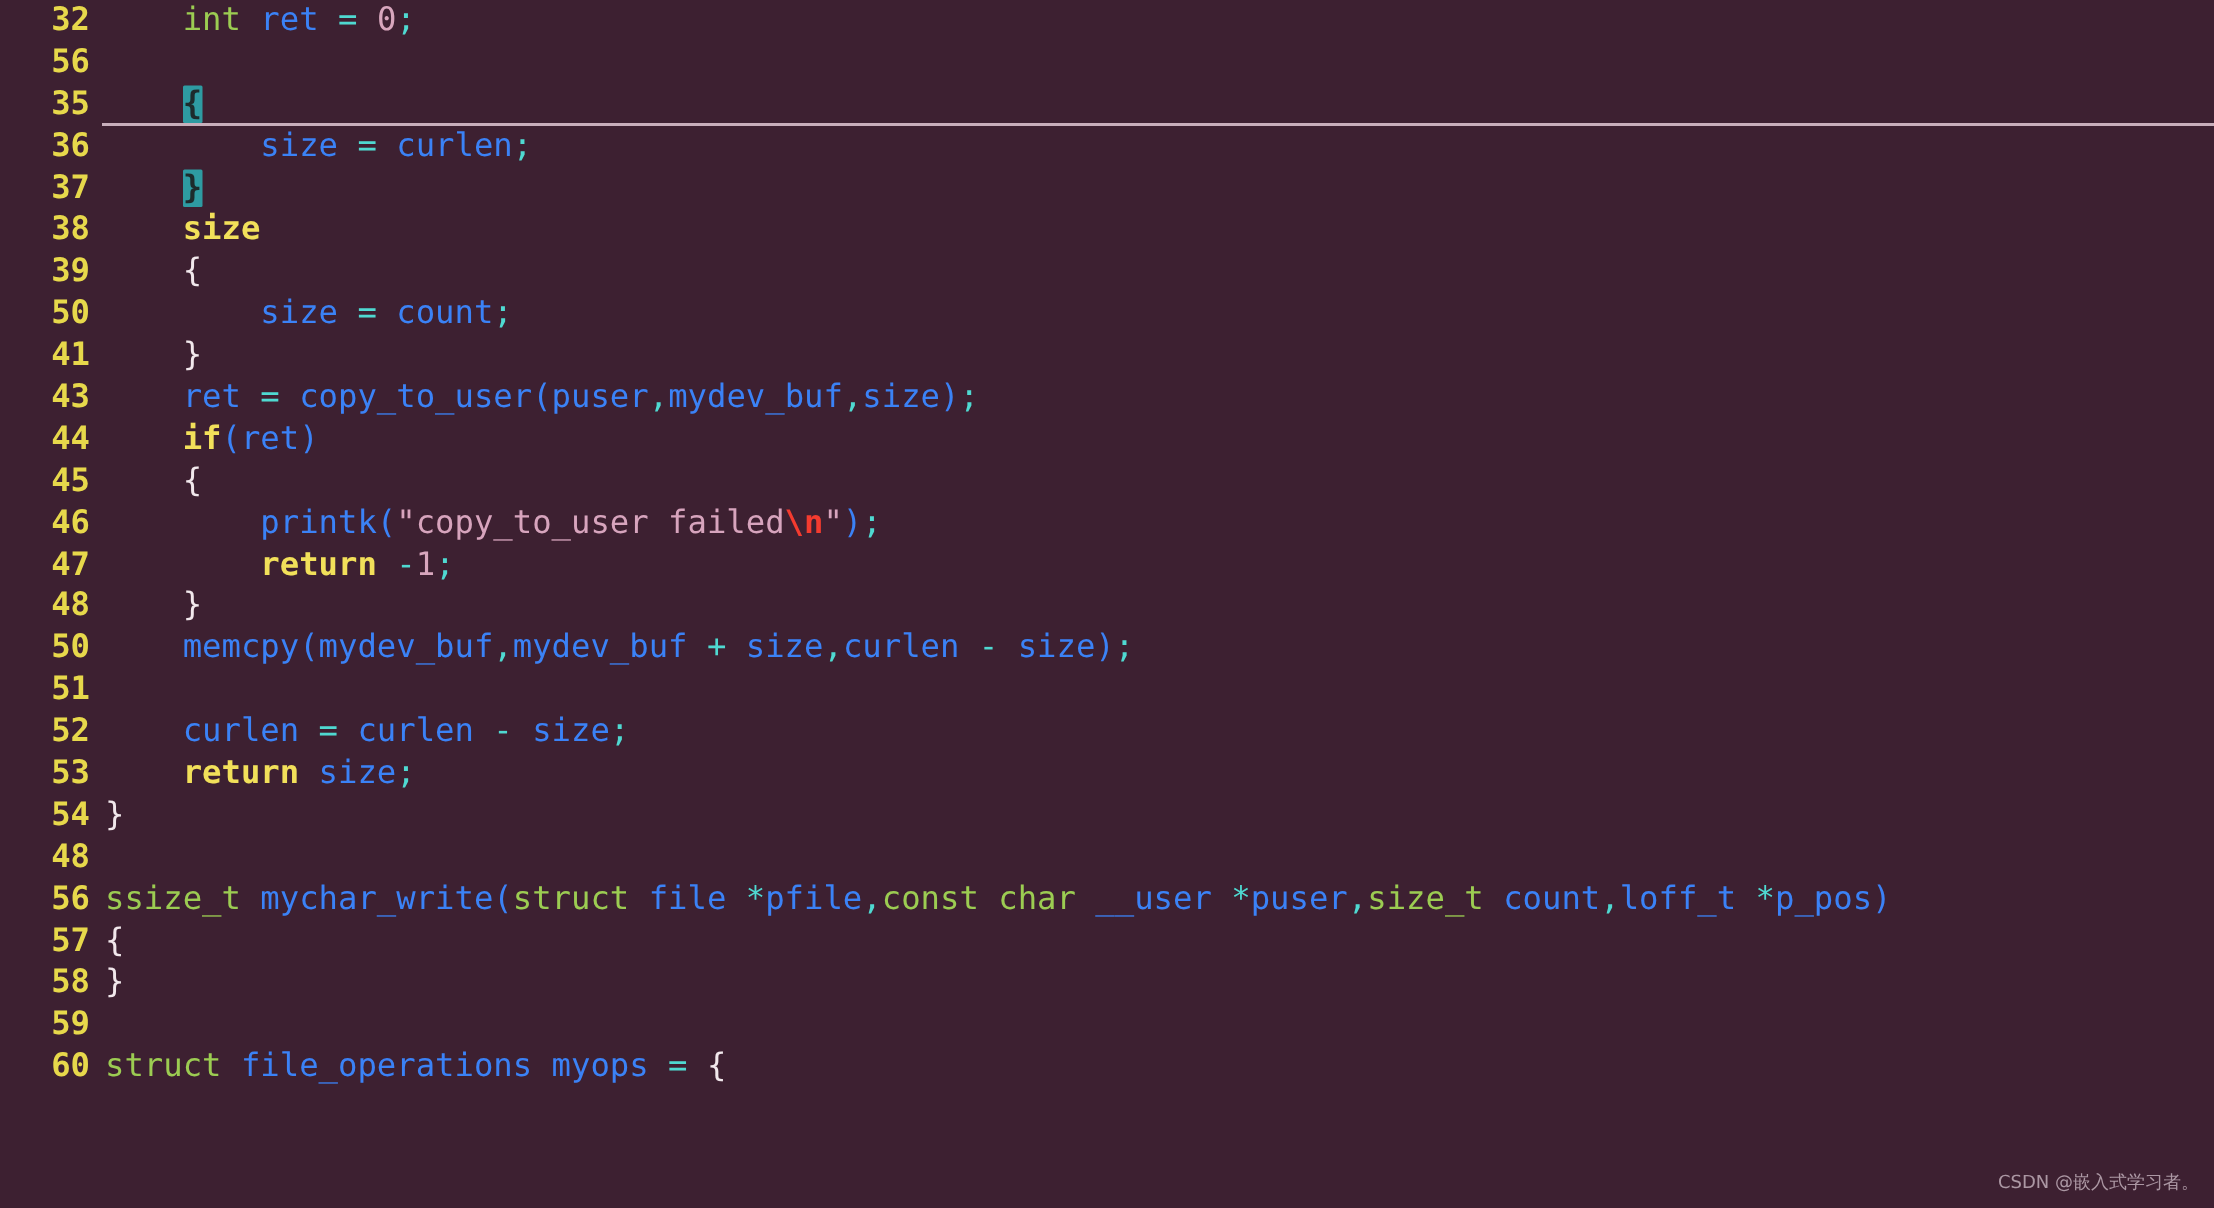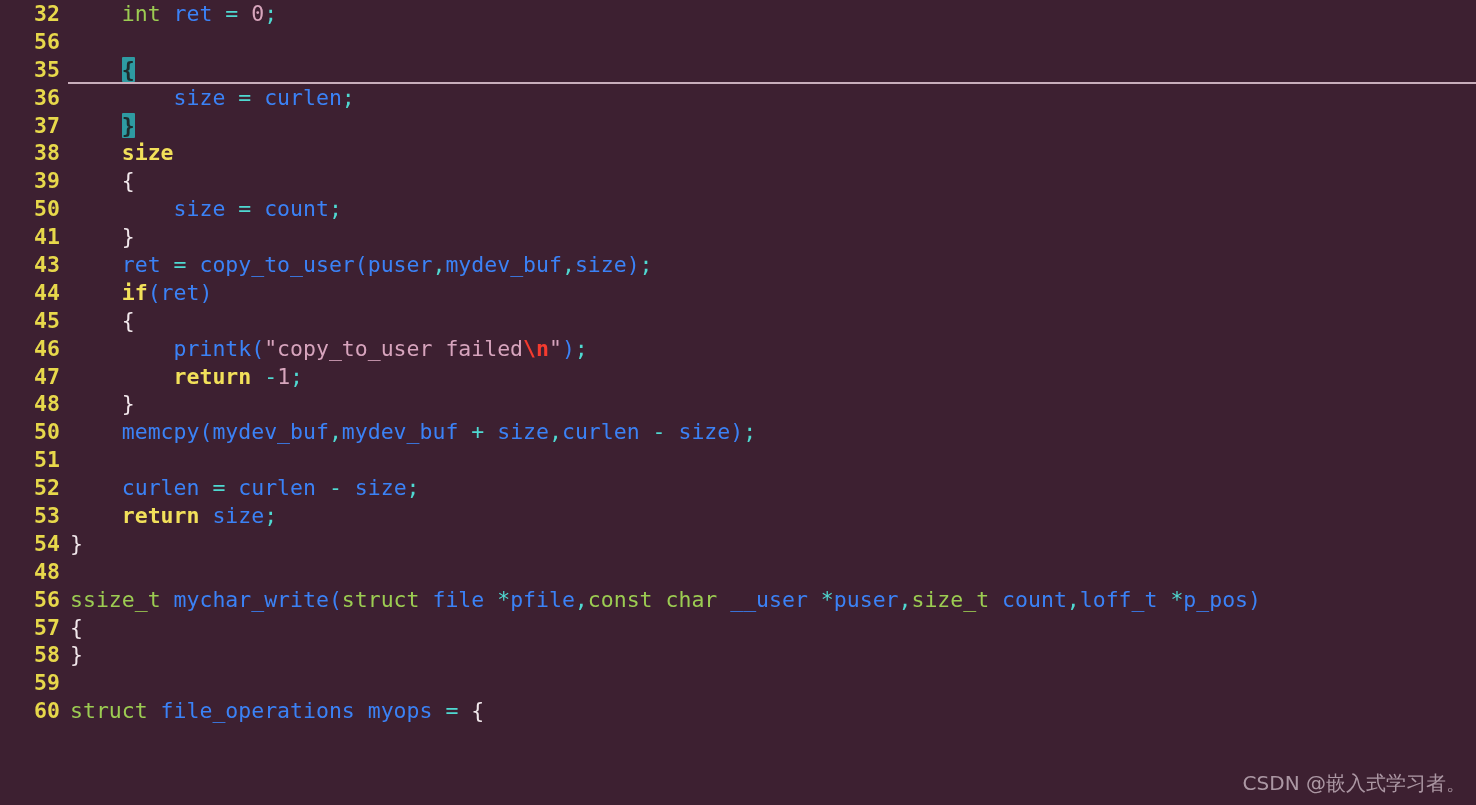--- a/index.html
+++ b/index.html
@@ -90,21 +90,21 @@
     pointer-events: none;
   }
 
   .watermark {
     position: absolute;
     right: 10px;
     bottom: 8px;
     color: #cbb9c4;
     opacity: 0.78;
     font-family: "DejaVu Sans", sans-serif;
-    font-size: 20px;
+    font-size: 12px;
     white-space: nowrap;
     user-select: none;
     margin-top: 24px;
   }
 </style>
 </head>
 <body>
 
 <div id="editor">
   <div class="code-area" id="code-area">

